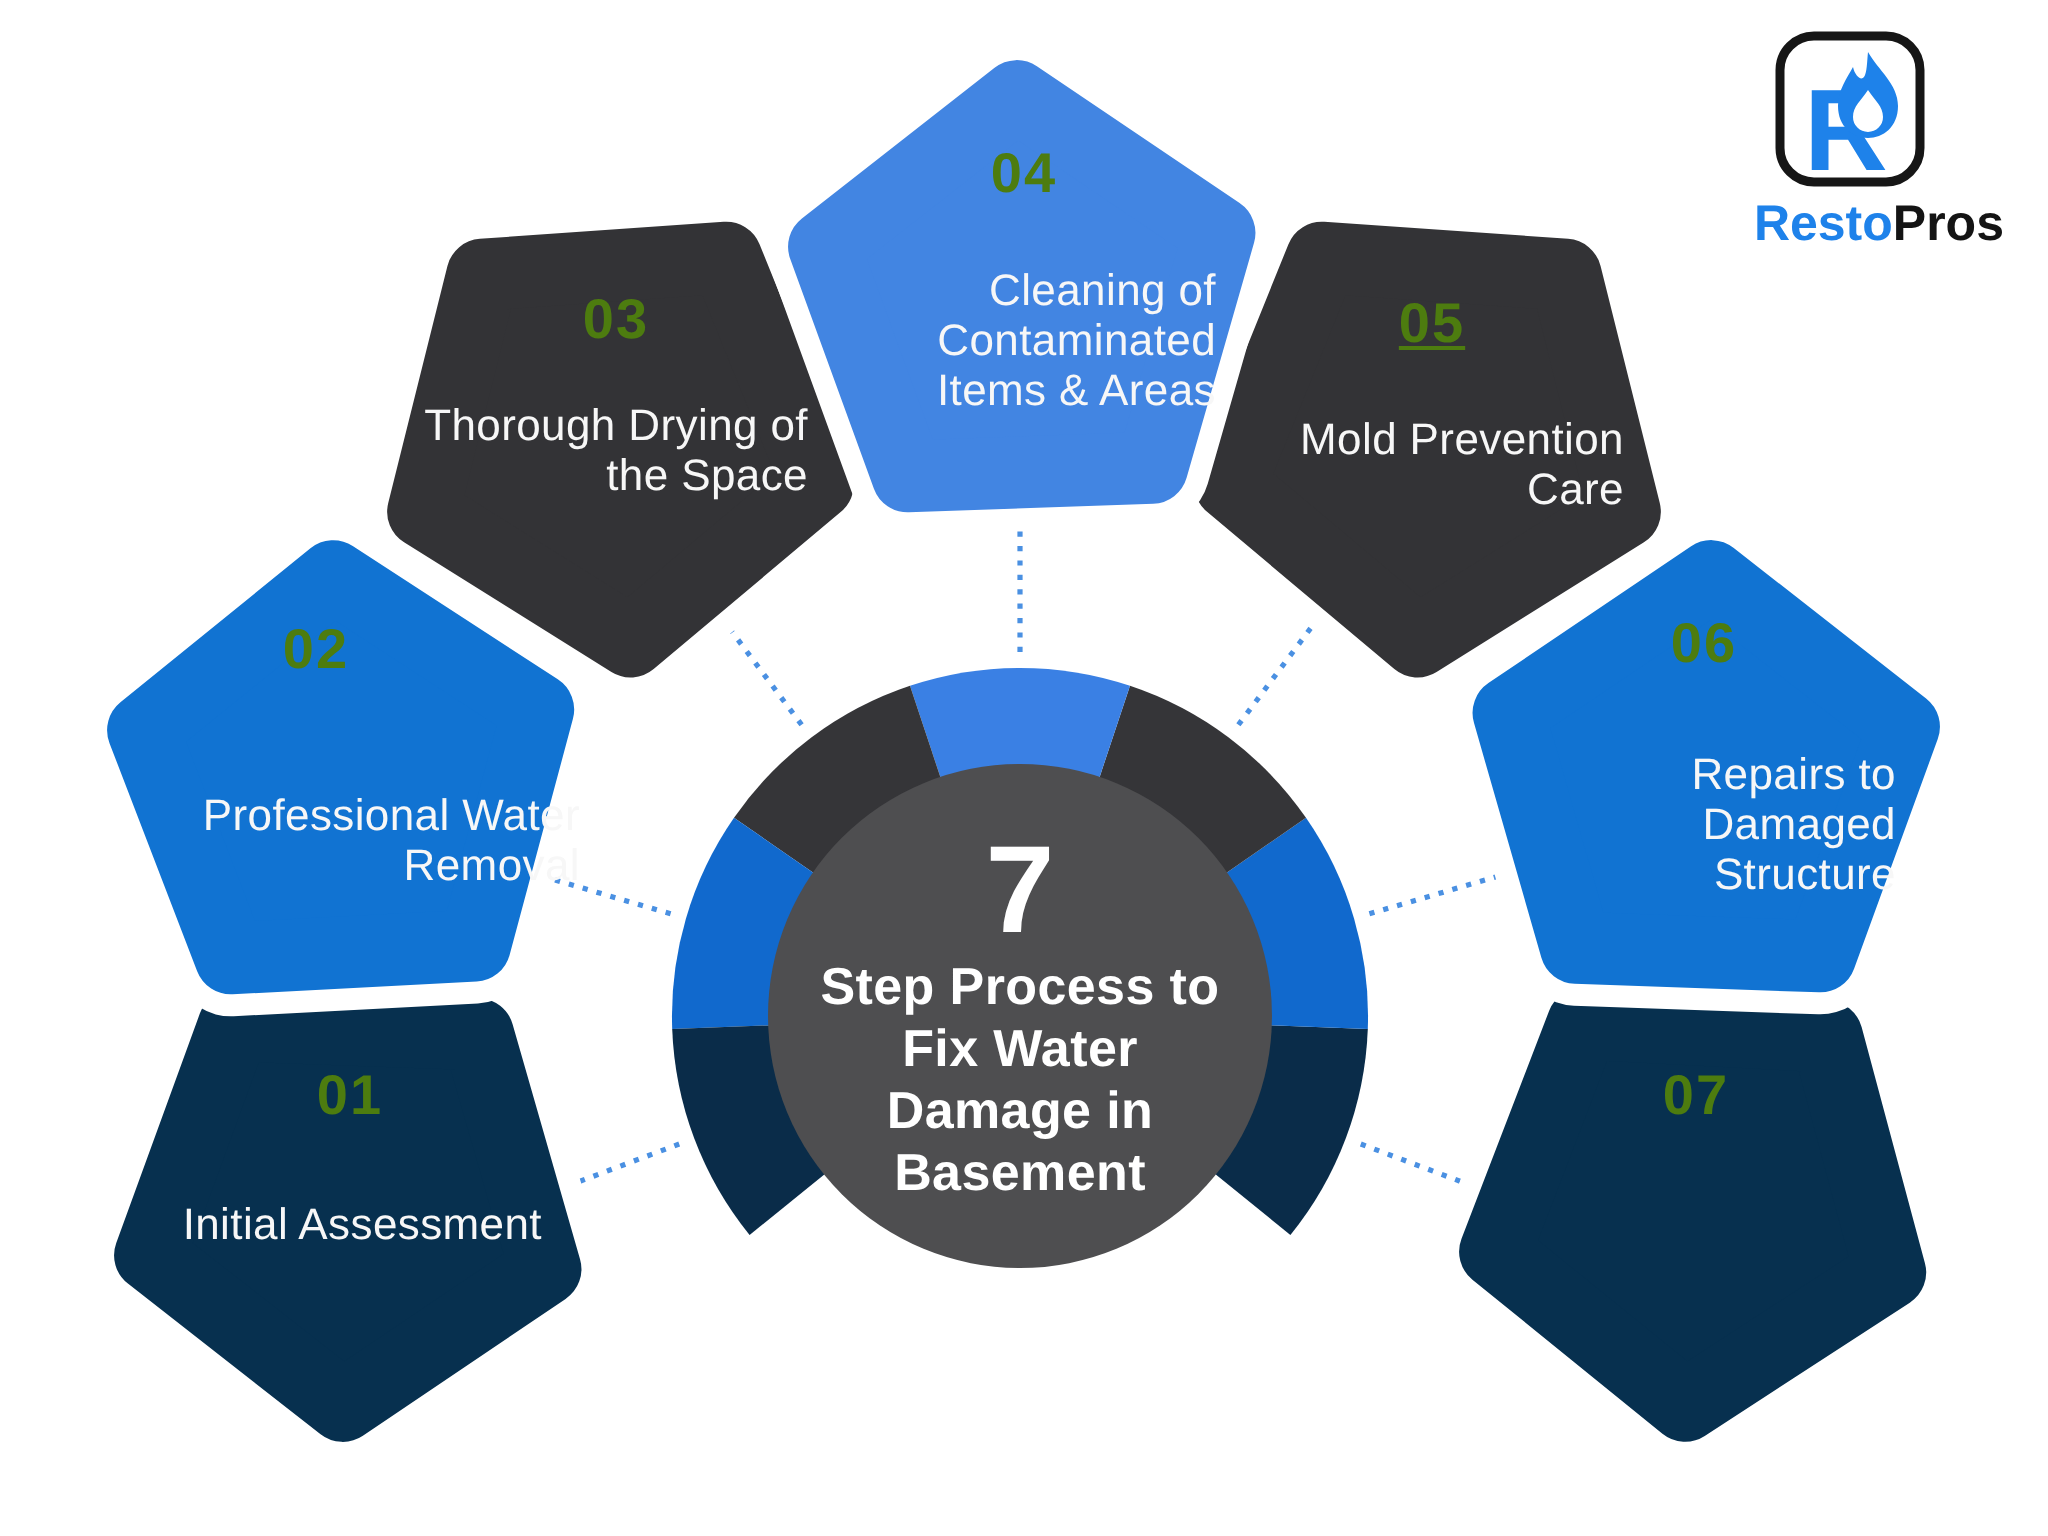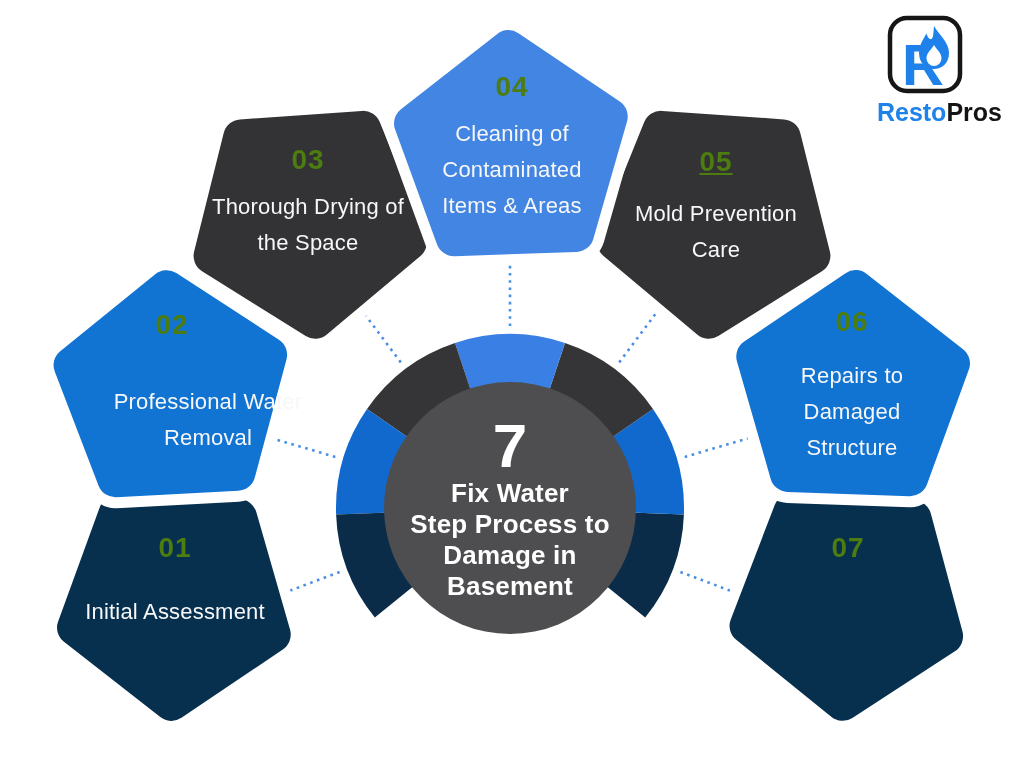--- a/index.html
+++ b/index.html
@@ -8,21 +8,21 @@
     font-family:"Liberation Sans","DejaVu Sans",sans-serif;
   }
   #diagram-svg{position:absolute;left:0;top:0;}
   .pent-text{position:absolute;width:234px;height:224px;text-align:center;pointer-events:none;}
   .pent-num{
     position:absolute;width:100%;color:#4d7c0f;font-weight:700;
     font-size:28px;line-height:30px;letter-spacing:1px;
   }
   .pent-label{
     position:absolute;left:50%;transform:translate(-50%,-50%);width:192px;
-    color:#f7f7f7;font-weight:400;font-size:22px;line-height:36px;letter-spacing:.2px;
+    color:#f7f7f7;font-weight:400;font-size:22px;line-height:25px;letter-spacing:.2px;text-align:right;
   }
   .hub-text{
     position:absolute;left:384px;top:382px;width:252px;height:252px;
     display:flex;flex-direction:column;align-items:center;justify-content:center;
     text-align:center;color:#fff;pointer-events:none;
   }
   .hub-big{font-size:62px;font-weight:700;line-height:64px;}
   .hub-line{font-size:26px;font-weight:700;line-height:31px;letter-spacing:.2px;}
   #logo{position:absolute;left:852px;top:12px;width:150px;height:118px;}
   #logo-svg{position:absolute;left:0;top:0;}
@@ -95,21 +95,21 @@
     <g transform="translate(512,152) rotate(-2)">
       <polygon points="0,-104 -98.9,-32.1 -61.1,84.1 61.1,84.1 98.9,-32.1" fill="#fff" stroke="#fff" stroke-width="58" stroke-linejoin="round"></polygon>
       <polygon points="0,-104 -98.9,-32.1 -61.1,84.1 61.1,84.1 98.9,-32.1" stroke-width="36" stroke-linejoin="round" fill="#4285e2" stroke="#4285e2"></polygon>
     </g>
   </svg>
 
   <div class="pent-text" style="left:58px;top:497px;">
     <div class="pent-num" style="top:36px;">01</div>
     <div class="pent-label" style="top:115px;">Initial Assessment</div>
   </div>
-  <div class="pent-text" style="left:55px;top:270px;">
+  <div class="pent-text" style="left:41px;top:270px;">
     <div class="pent-num" style="top:40px;">02</div>
     <div class="pent-label" style="top:150px;margin-left:36px;">Professional Water Removal</div>
   </div>
   <div class="pent-text" style="left:191px;top:115px;">
     <div class="pent-num" style="top:30px;">03</div>
     <div class="pent-label" style="top:110px;">Thorough Drying of the Space</div>
   </div>
   <div class="pent-text" style="left:395px;top:30px;">
     <div class="pent-num" style="top:42px;">04</div>
     <div class="pent-label" style="top:140px;">Cleaning of Contaminated Items &amp; Areas</div>
@@ -121,22 +121,22 @@
   <div class="pent-text" style="left:735px;top:270px;">
     <div class="pent-num" style="top:37px;">06</div>
     <div class="pent-label" style="top:142px;">Repairs to Damaged Structure</div>
   </div>
   <div class="pent-text" style="left:731px;top:497px;">
     <div class="pent-num" style="top:36px;">07</div>
   </div>
 
   <div class="hub-text">
     <div class="hub-big">7</div>
+    <div class="hub-line">Step Process to</div>
     <div class="hub-line">Fix Water</div>
-    <div class="hub-line">Step Process to</div>
     <div class="hub-line">Damage in</div>
     <div class="hub-line">Basement</div>
   </div>
 
   <div id="logo">
     <svg id="logo-svg" width="150" height="90" viewBox="0 0 150 90">
       <rect x="38" y="6" width="70" height="73" rx="17" fill="#ffffff" stroke-width="4.5" stroke="#161616"></rect>
       <text x="50" y="73" font-size="58" font-weight="700" font-family="Liberation Sans, DejaVu Sans, sans-serif" fill="#1e82ea">R</text>
       <path d="M 82 14
                C 87 23, 97 30, 97 41

